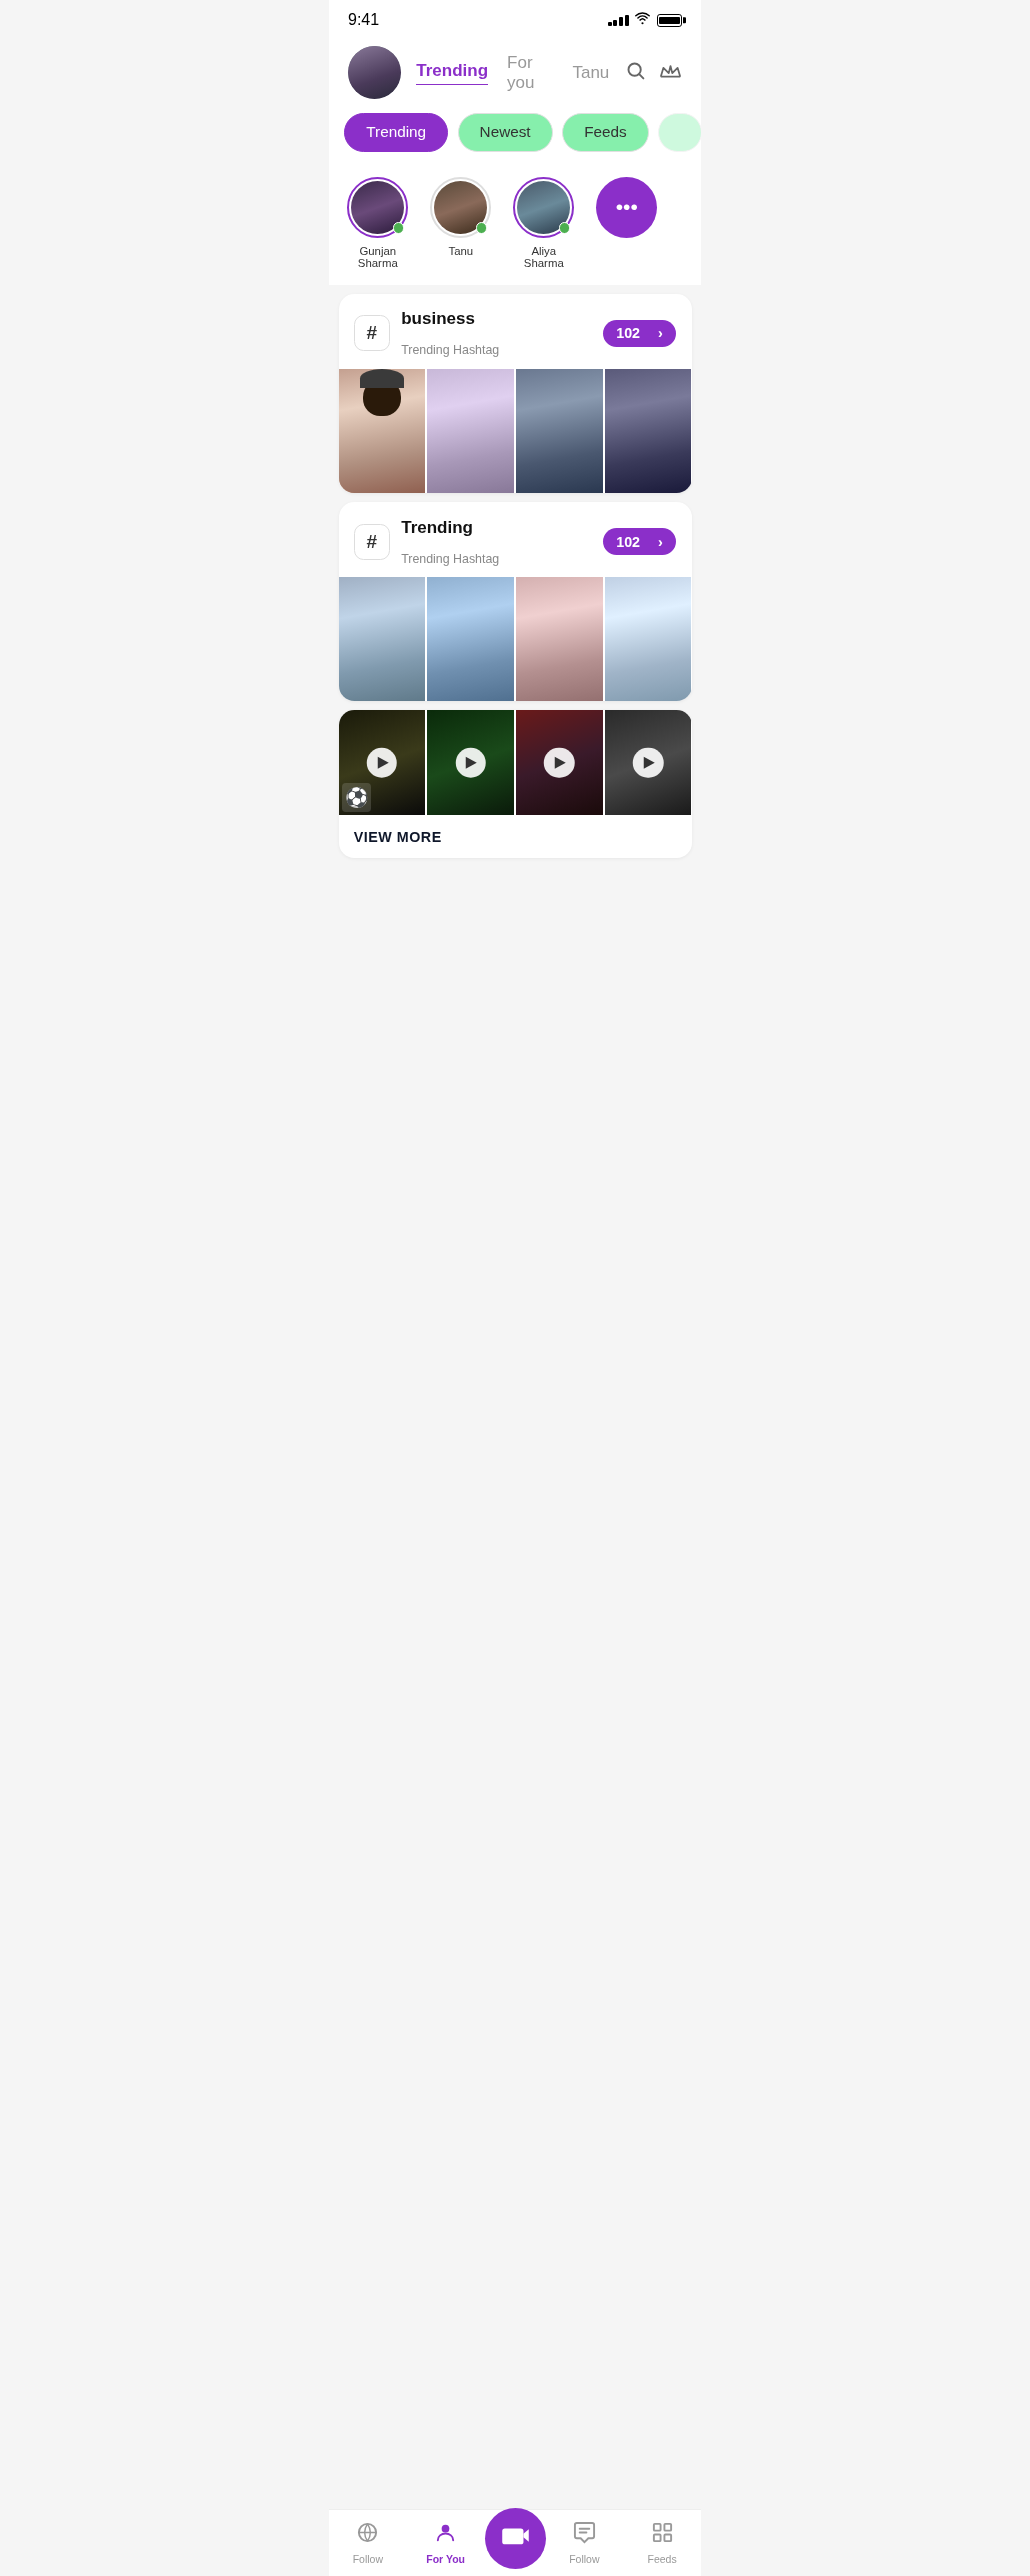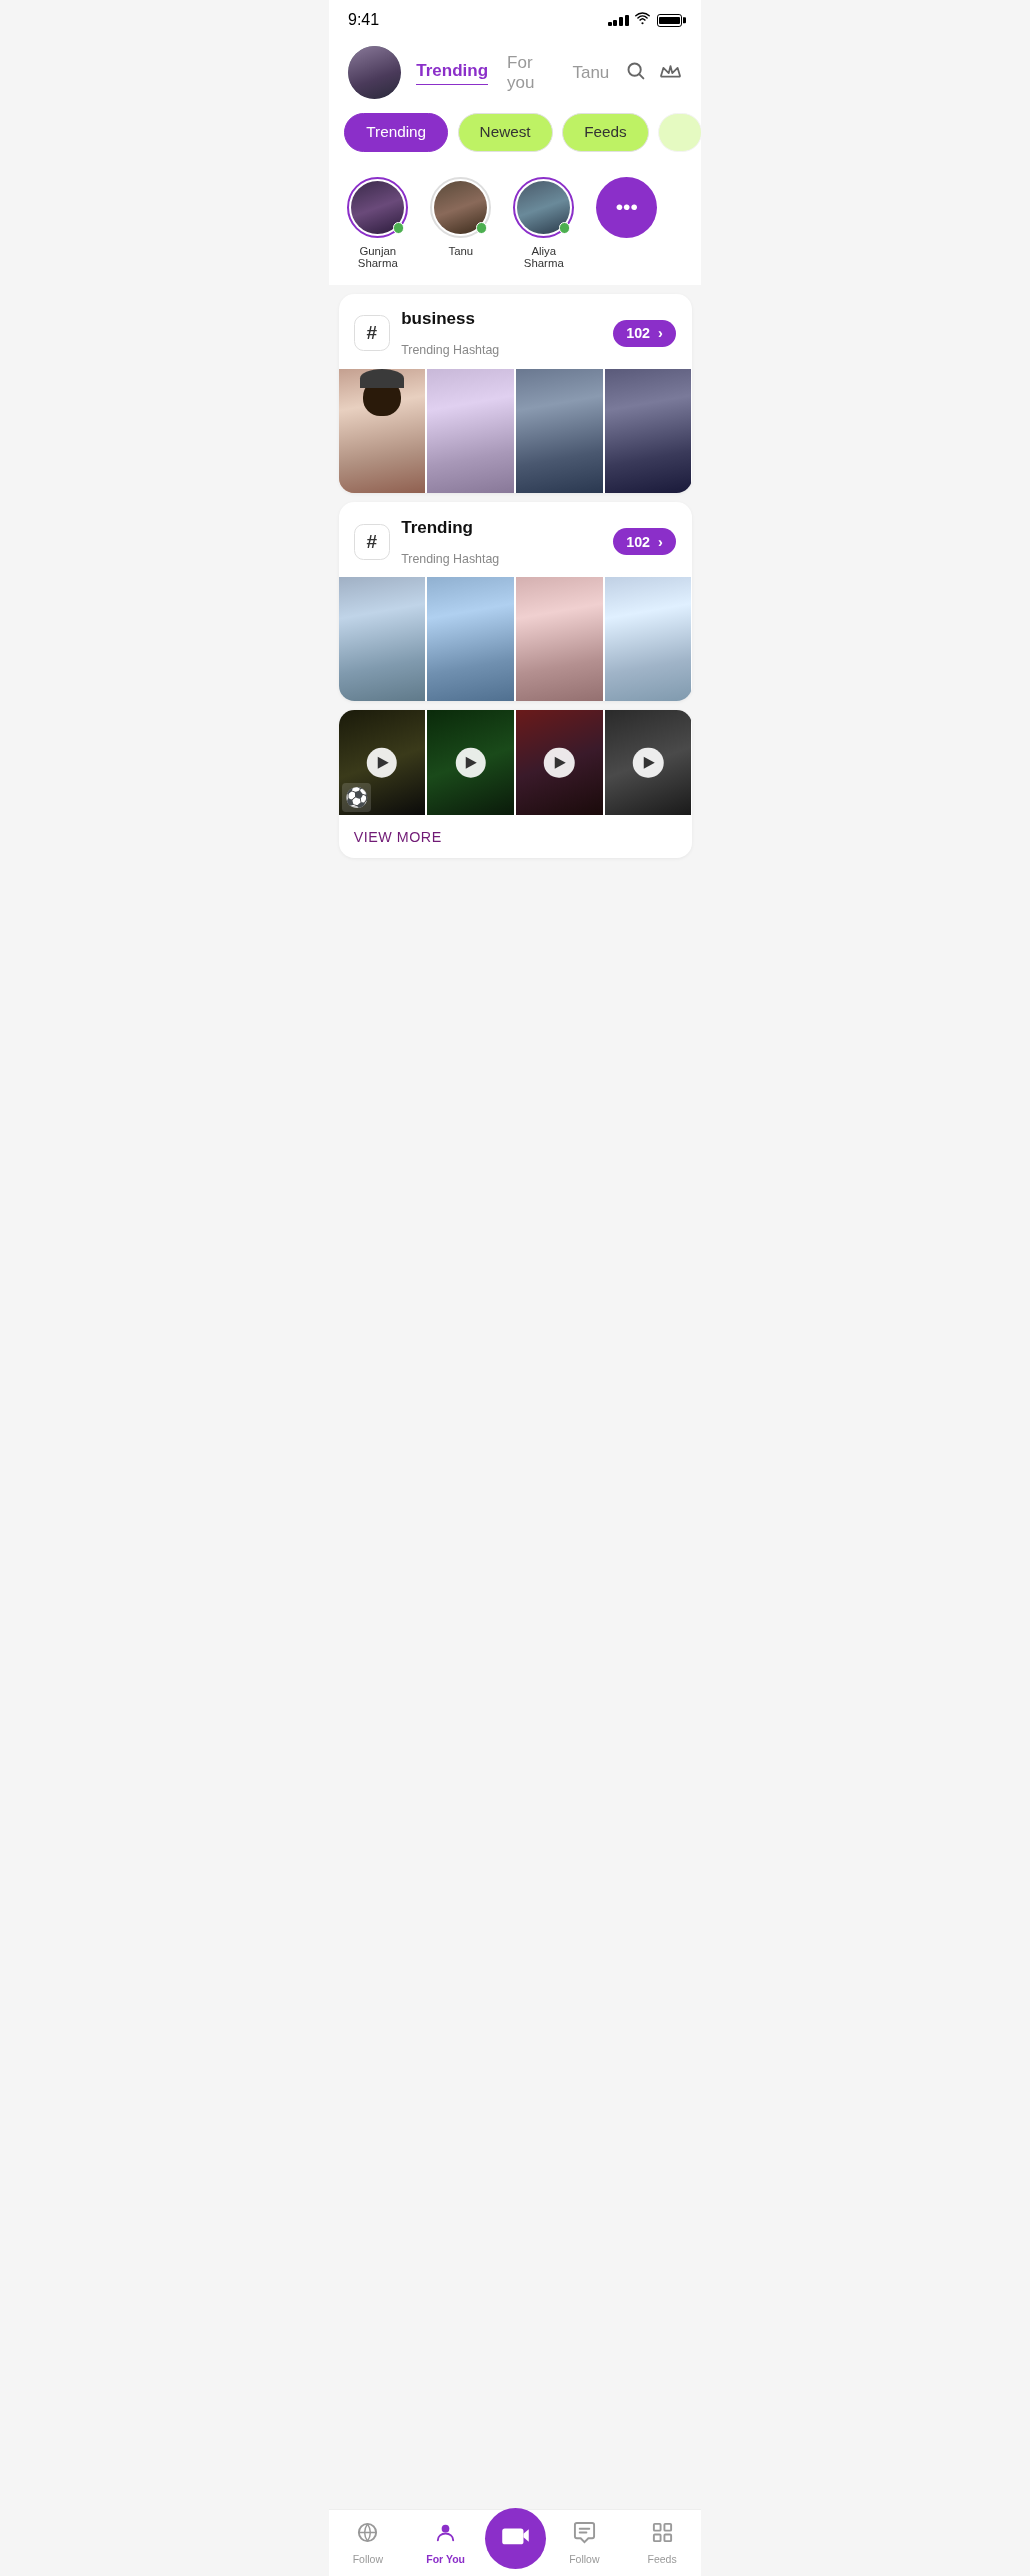--- a/index.html
+++ b/index.html
@@ -64,21 +64,21 @@
       scrollbar-width: none;
     }
     .filter-row::-webkit-scrollbar { display: none; }
     .pill {
       padding: 9.5px 21px;
       border-radius: 48px;
       font-size: 15.3px;
       white-space: nowrap;
       cursor: pointer;
       border: 1.4px solid #e0e0e0;
-      background: #bef264;
+      background: #86efac;
       color: #333;
       font-weight: 500;
     }
     .pill.active { background: #8B2FC9; color: white; border-color: #8B2FC9; }
 
     
     .stories-section {
       background: white;
       padding: 9.5px 15.3px 15.3px;
       display: flex;
@@ -133,21 +133,21 @@
       display: flex; align-items: center; justify-content: center;
       font-size: 19px; color: #333; font-weight: 700;
     }
     .hashtag-info { flex: 1; }
     .hashtag-name { font-size: 17px; font-weight: 700; color: #111; }
     .hashtag-sub { font-size: 12.4px; color: #888; margin-top: 14px; }
     .count-badge {
       background: #8B2FC9; color: white;
       padding: 5.7px 13.4px; border-radius: 19px;
       font-size: 14.3px; font-weight: 600;
-      display: flex; align-items: center; gap: 8px;
+      display: flex; align-items: center; gap: 18px;
       cursor: pointer;
     }
     .images-row {
       display: flex; gap: 1.9px; overflow-x: hidden;
     }
     .thumb {
       flex: 1; min-width: 0; height: 124px;
       overflow: hidden;
     }
     
@@ -207,21 +207,21 @@
     }
     .play-triangle {
       width: 0; height: 0;
       border-top: 6.7px solid transparent;
       border-bottom: 6.7px solid transparent;
       border-left: 11.4px solid #333;
       margin-left: 1.9px;
     }
     .view-more {
       padding: 13.4px 15.3px;
-      font-size: 14.3px; font-weight: 400; color: #701a75;
+      font-size: 14.3px; font-weight: 700; color: #0f172a;
       cursor: pointer; letter-spacing: 0.5px;
     }
 
     
     .bottom-nav {
       position: fixed; bottom: 0; left: 50%; transform: translateX(-50%);
       width: 372px;
       background: white;
       border-top: 1px solid #eee;
       display: flex;

